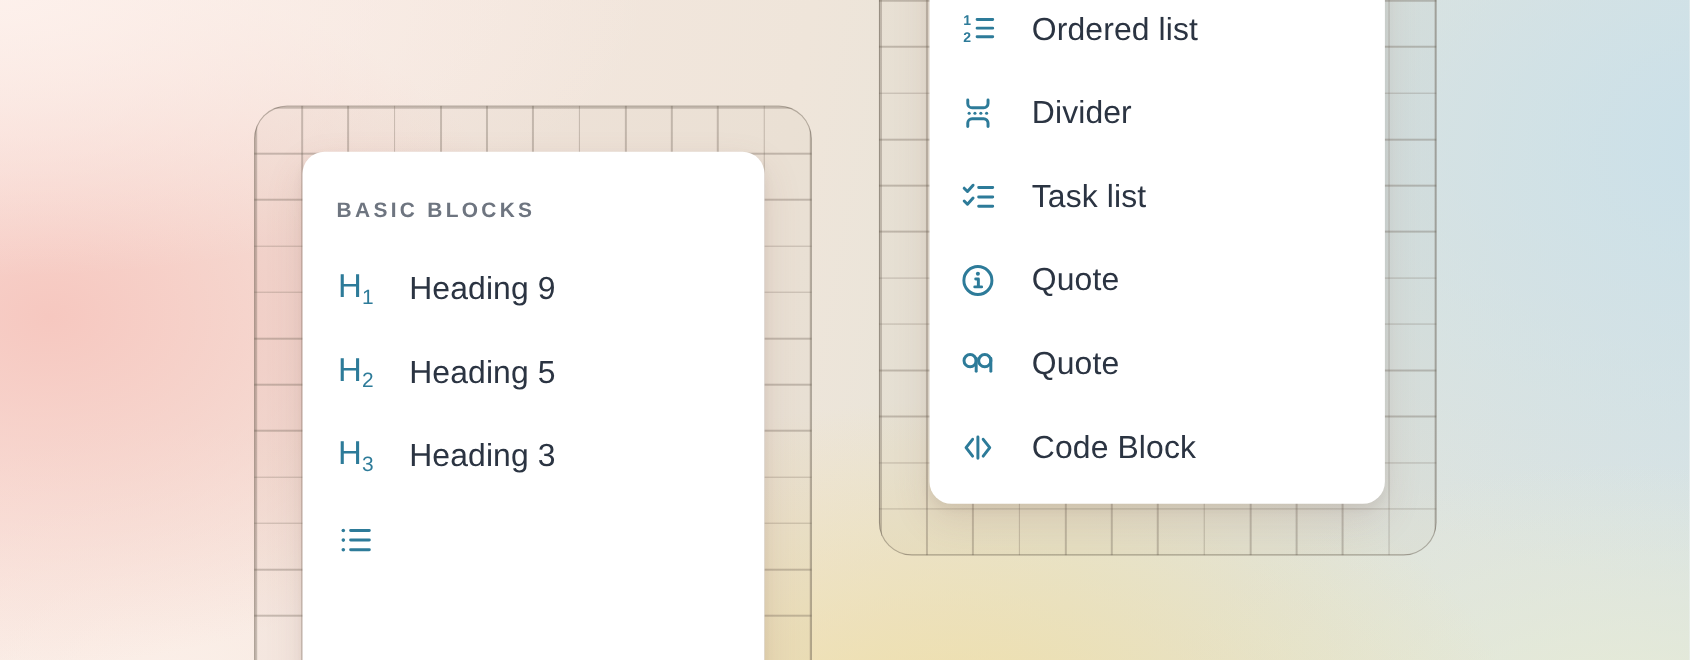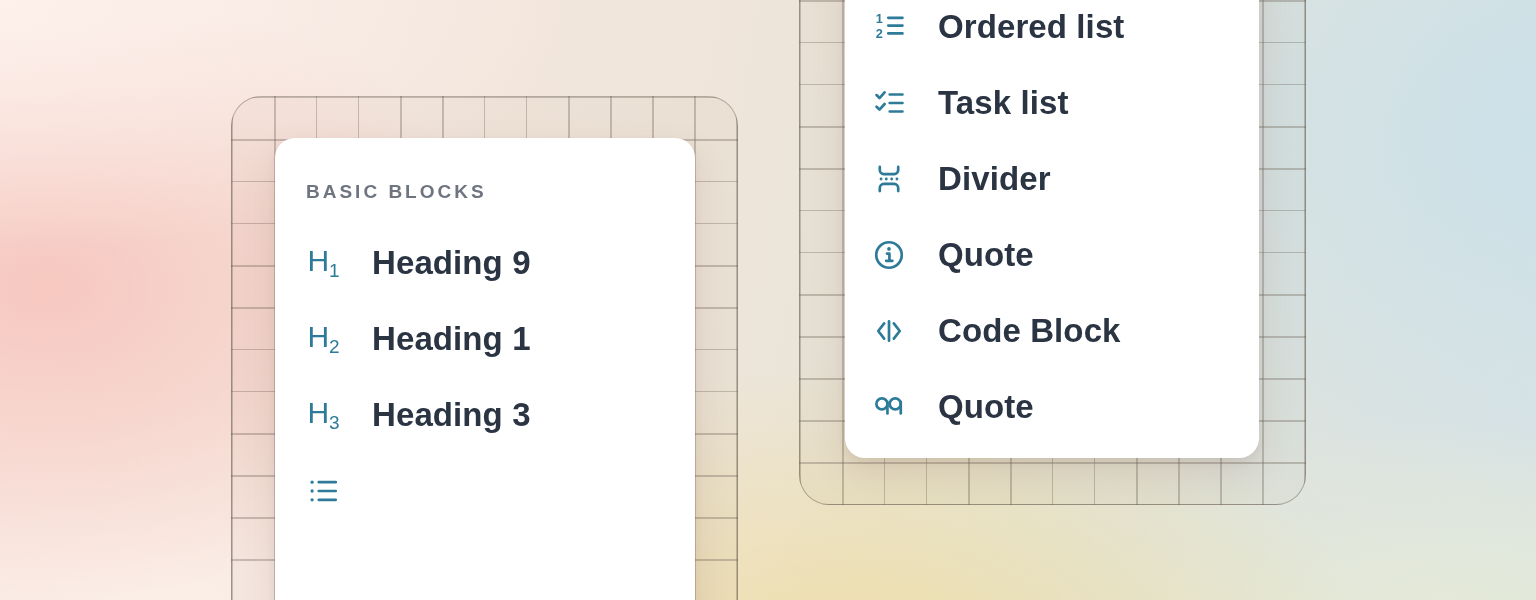--- a/index.html
+++ b/index.html
@@ -47,21 +47,21 @@
   }
   .menu-item{
     height:76px;display:flex;align-items:center;gap:32px;cursor:pointer;
   }
   .menu-item .icon{
     width:34px;height:34px;flex:none;display:flex;align-items:center;justify-content:center;
     color:var(--accent);
   }
   .menu-item .icon svg{width:34px;height:34px;display:block;}
   .menu-item .label{
-    font-size:33px;font-weight:700;color:#2b3442;letter-spacing:0.1px;white-space:nowrap;
+    font-size:29px;font-weight:400;color:#2b3442;letter-spacing:0.1px;white-space:nowrap;
   }
   .h-glyph{
     color:var(--accent);font-weight:500;font-size:30px;line-height:1;letter-spacing:-1px;
     display:inline-block;
   }
   .h-glyph sub{font-size:19px;line-height:1;vertical-align:-6px;margin-left:1px;}
 </style>
 </head>
 <body>
 
@@ -76,21 +76,21 @@
         <div class="menu-item">
     <span class="icon">
             <span class="h-glyph">H<sub>1</sub></span>
           </span>
     <span class="label">Heading 9</span>
   </div>
         <div class="menu-item">
     <span class="icon">
             <span class="h-glyph">H<sub>2</sub></span>
           </span>
-    <span class="label">Heading 1</span>
+    <span class="label">Heading 5</span>
   </div>
         <div class="menu-item">
     <span class="icon">
             <span class="h-glyph">H<sub>3</sub></span>
           </span>
     <span class="label">Heading 3</span>
   </div>
         <div class="menu-item">
     <span class="icon">
             <svg viewBox="0 0 24 24" fill="none" stroke="currentColor" stroke-width="1.9" stroke-linecap="round" stroke-linejoin="round">
@@ -112,64 +112,64 @@
               <text x="2.6" y="9.3" font-size="9" font-weight="bold" fill="currentColor" stroke="none">1</text>
               <text x="2.6" y="20" font-size="9" font-weight="bold" fill="currentColor" stroke="none">2</text>
               <path d="M11.5 5.5h10M11.5 11h10M11.5 16.5h10"></path>
             </svg>
           </span>
     <span class="label">Ordered list</span>
   </div>
         <div class="menu-item">
     <span class="icon">
             <svg viewBox="0 0 24 24" fill="none" stroke="currentColor" stroke-width="1.9" stroke-linecap="round" stroke-linejoin="round">
-              <path d="M3.2 6.4l2.1 2.1 3.6-4M3.2 14.6l2.1 2.1 3.6-4"></path>
-              <path d="M12.5 6h9M12.5 12h9M12.5 18h9"></path>
-            </svg>
-          </span>
-    <span class="label">Task list</span>
-  </div>
-        <div class="menu-item">
-    <span class="icon">
-            <svg viewBox="0 0 24 24" fill="none" stroke="currentColor" stroke-width="1.9" stroke-linecap="round" stroke-linejoin="round">
               <path d="M5.5 3.5v2.2a2.8 2.8 0 0 0 2.8 2.8h7.4a2.8 2.8 0 0 0 2.8-2.8V3.5"></path>
               <path d="M5.5 20.5v-2.2a2.8 2.8 0 0 1 2.8-2.8h7.4a2.8 2.8 0 0 1 2.8 2.8v2.2"></path>
               <circle cx="6.4" cy="12" r="1" fill="currentColor" stroke="none"></circle>
               <circle cx="10.1" cy="12" r="1" fill="currentColor" stroke="none"></circle>
               <circle cx="13.9" cy="12" r="1" fill="currentColor" stroke="none"></circle>
               <circle cx="17.6" cy="12" r="1" fill="currentColor" stroke="none"></circle>
             </svg>
           </span>
     <span class="label">Divider</span>
+  </div>
+        <div class="menu-item">
+    <span class="icon">
+            <svg viewBox="0 0 24 24" fill="none" stroke="currentColor" stroke-width="1.9" stroke-linecap="round" stroke-linejoin="round">
+              <path d="M3.2 6.4l2.1 2.1 3.6-4M3.2 14.6l2.1 2.1 3.6-4"></path>
+              <path d="M12.5 6h9M12.5 12h9M12.5 18h9"></path>
+            </svg>
+          </span>
+    <span class="label">Task list</span>
   </div>
         <div class="menu-item">
     <span class="icon">
             <svg viewBox="0 0 24 24" fill="none" stroke="currentColor" stroke-width="1.9" stroke-linecap="round" stroke-linejoin="round">
               <circle cx="12" cy="12" r="9"></circle>
               <circle cx="12" cy="7.7" r="1.3" fill="currentColor" stroke="none"></circle>
               <path d="M10.6 11h1.7v4.9M10 16.1h4.4"></path>
             </svg>
           </span>
     <span class="label">Quote</span>
   </div>
         <div class="menu-item">
     <span class="icon">
             <svg viewBox="0 0 24 24" fill="none" stroke="currentColor" stroke-width="1.9" stroke-linecap="round" stroke-linejoin="round">
-              <path d="M8.6 6.6 4.4 12l4.2 5.4M15.4 6.6 19.6 12l-4.2 5.4M12 5.2v13.6"></path>
-            </svg>
-          </span>
-    <span class="label">Code Block</span>
-  </div>
-        <div class="menu-item">
-    <span class="icon">
-            <svg viewBox="0 0 24 24" fill="none" stroke="currentColor" stroke-width="1.9" stroke-linecap="round" stroke-linejoin="round">
               <circle cx="7" cy="9.8" r="3.9"></circle>
               <path d="M10.9 8.4v8.2"></path>
               <circle cx="16.4" cy="9.8" r="3.9"></circle>
               <path d="M20.3 8.4v8.2"></path>
             </svg>
           </span>
     <span class="label">Quote</span>
   </div>
+        <div class="menu-item">
+    <span class="icon">
+            <svg viewBox="0 0 24 24" fill="none" stroke="currentColor" stroke-width="1.9" stroke-linecap="round" stroke-linejoin="round">
+              <path d="M8.6 6.6 4.4 12l4.2 5.4M15.4 6.6 19.6 12l-4.2 5.4M12 5.2v13.6"></path>
+            </svg>
+          </span>
+    <span class="label">Code Block</span>
+  </div>
       </div>
   </div>
 
 </div>
 
 </body></html>

